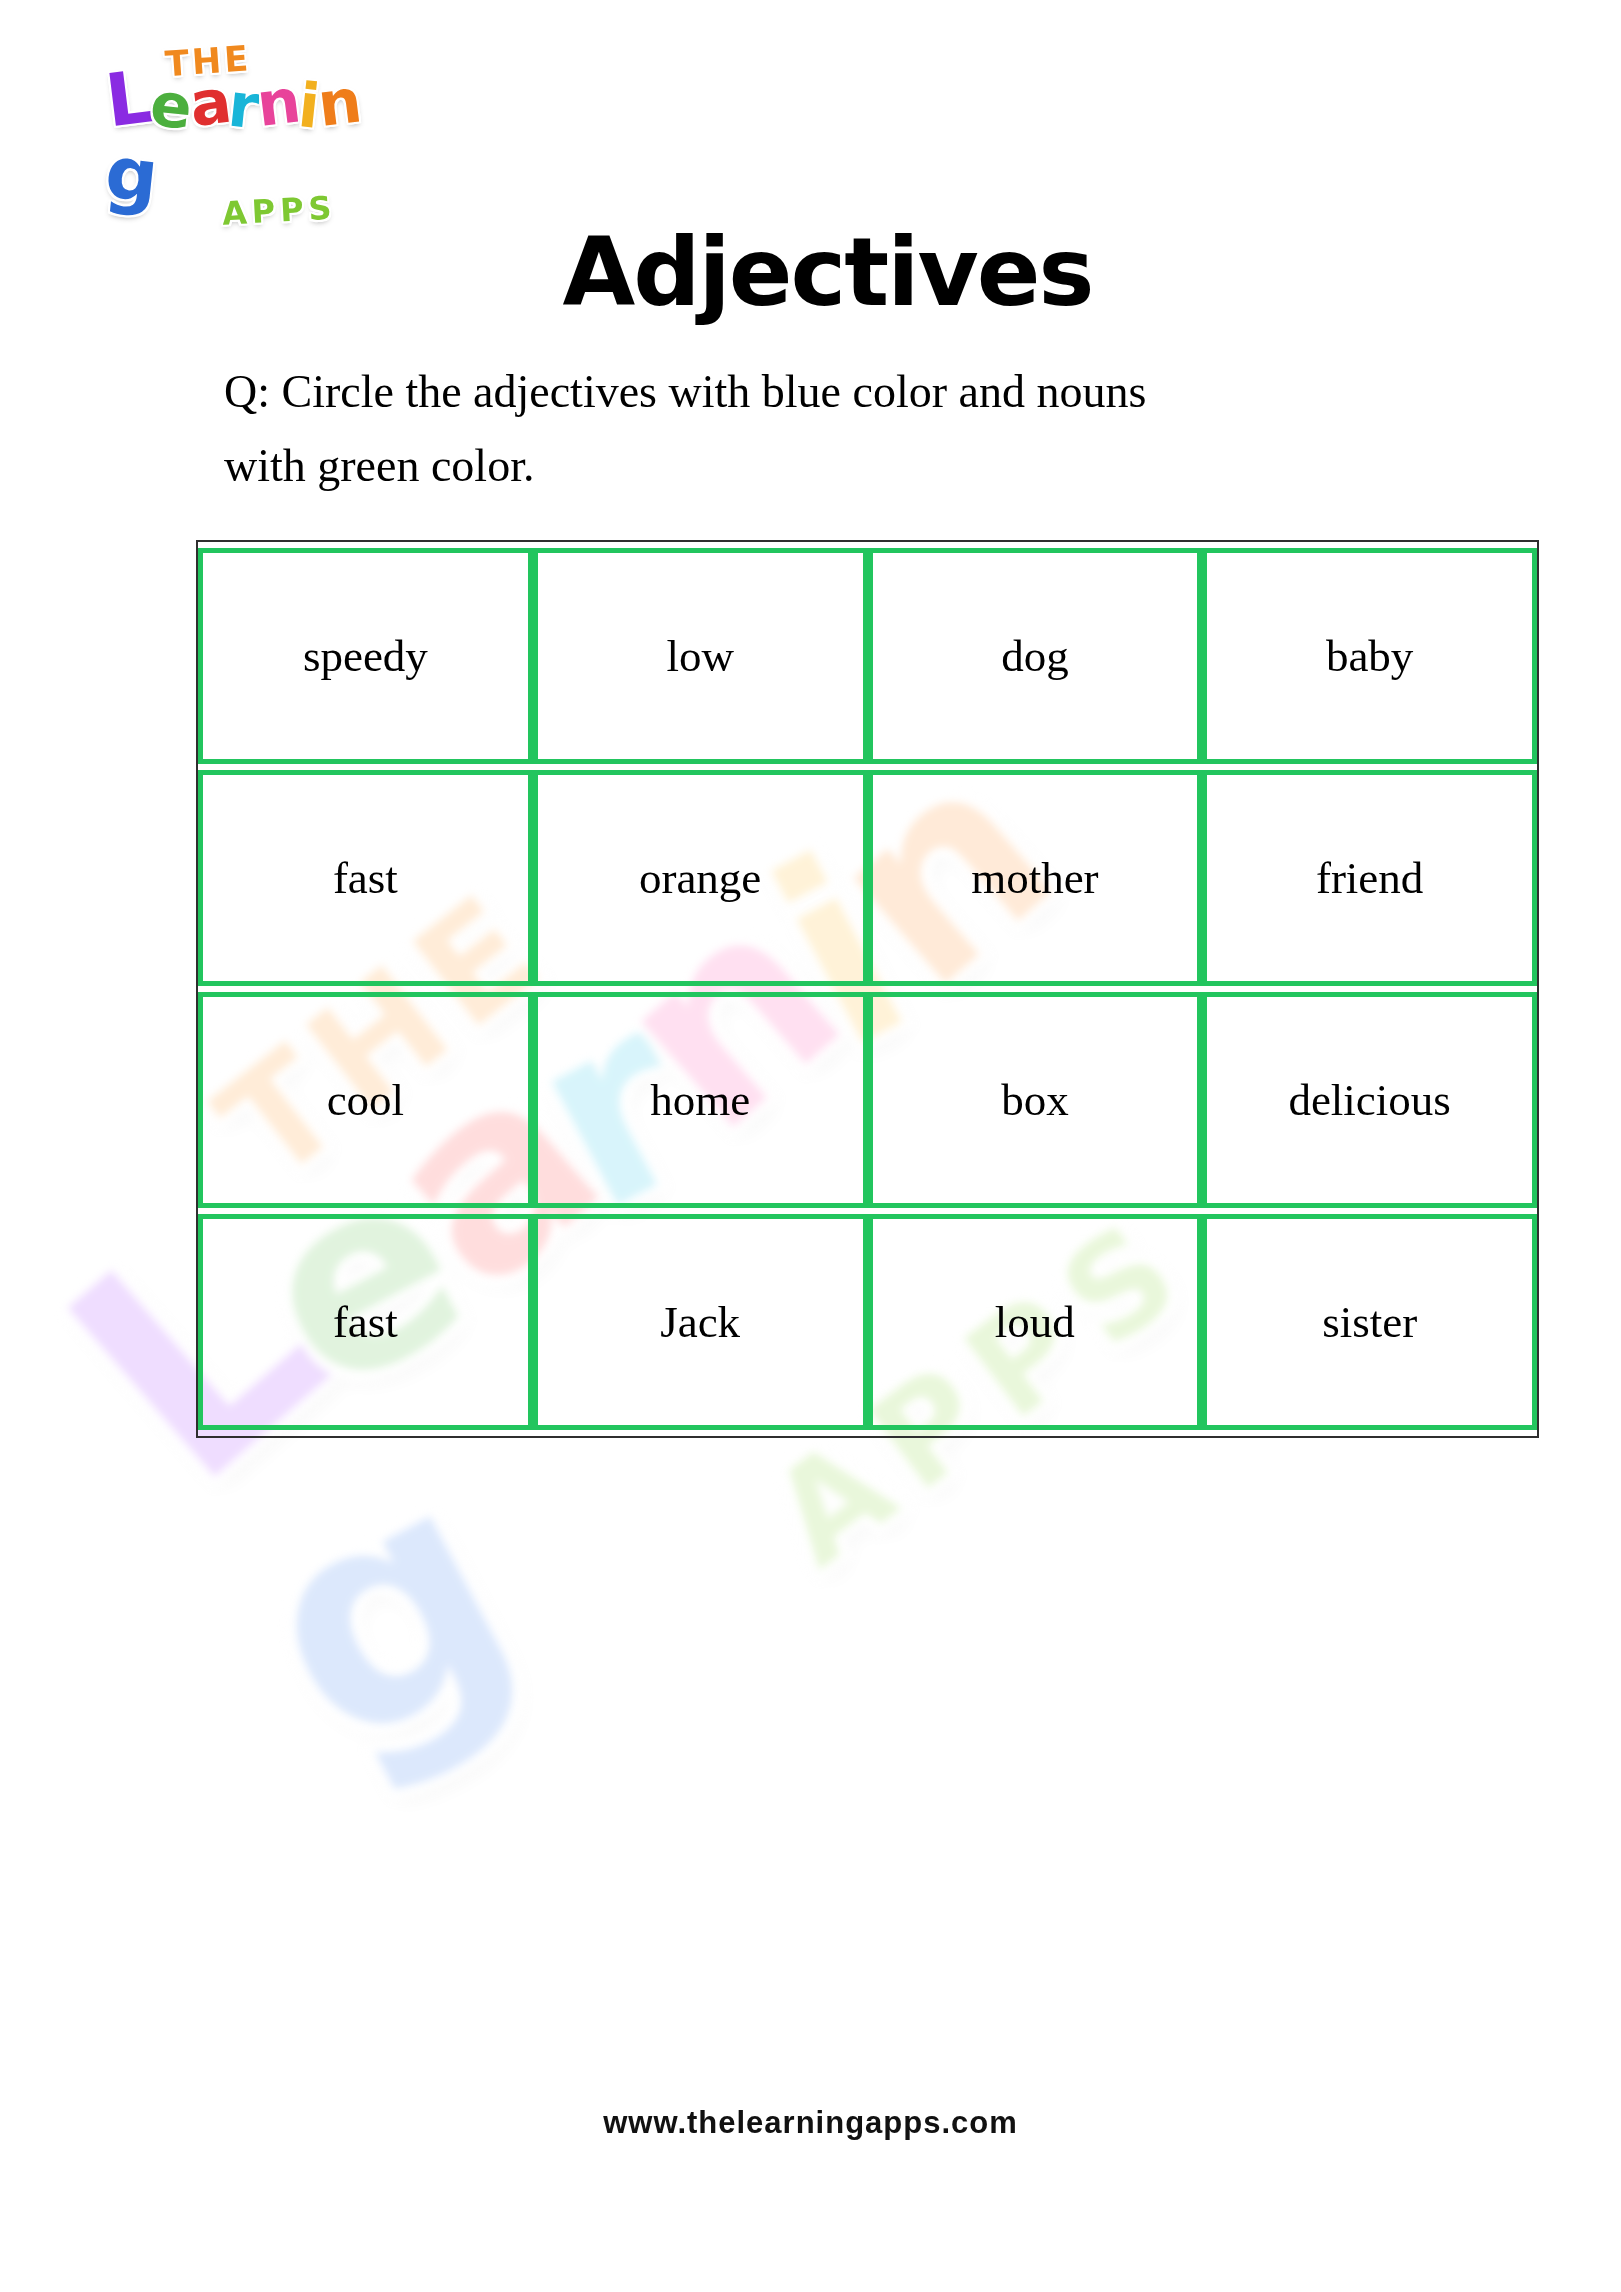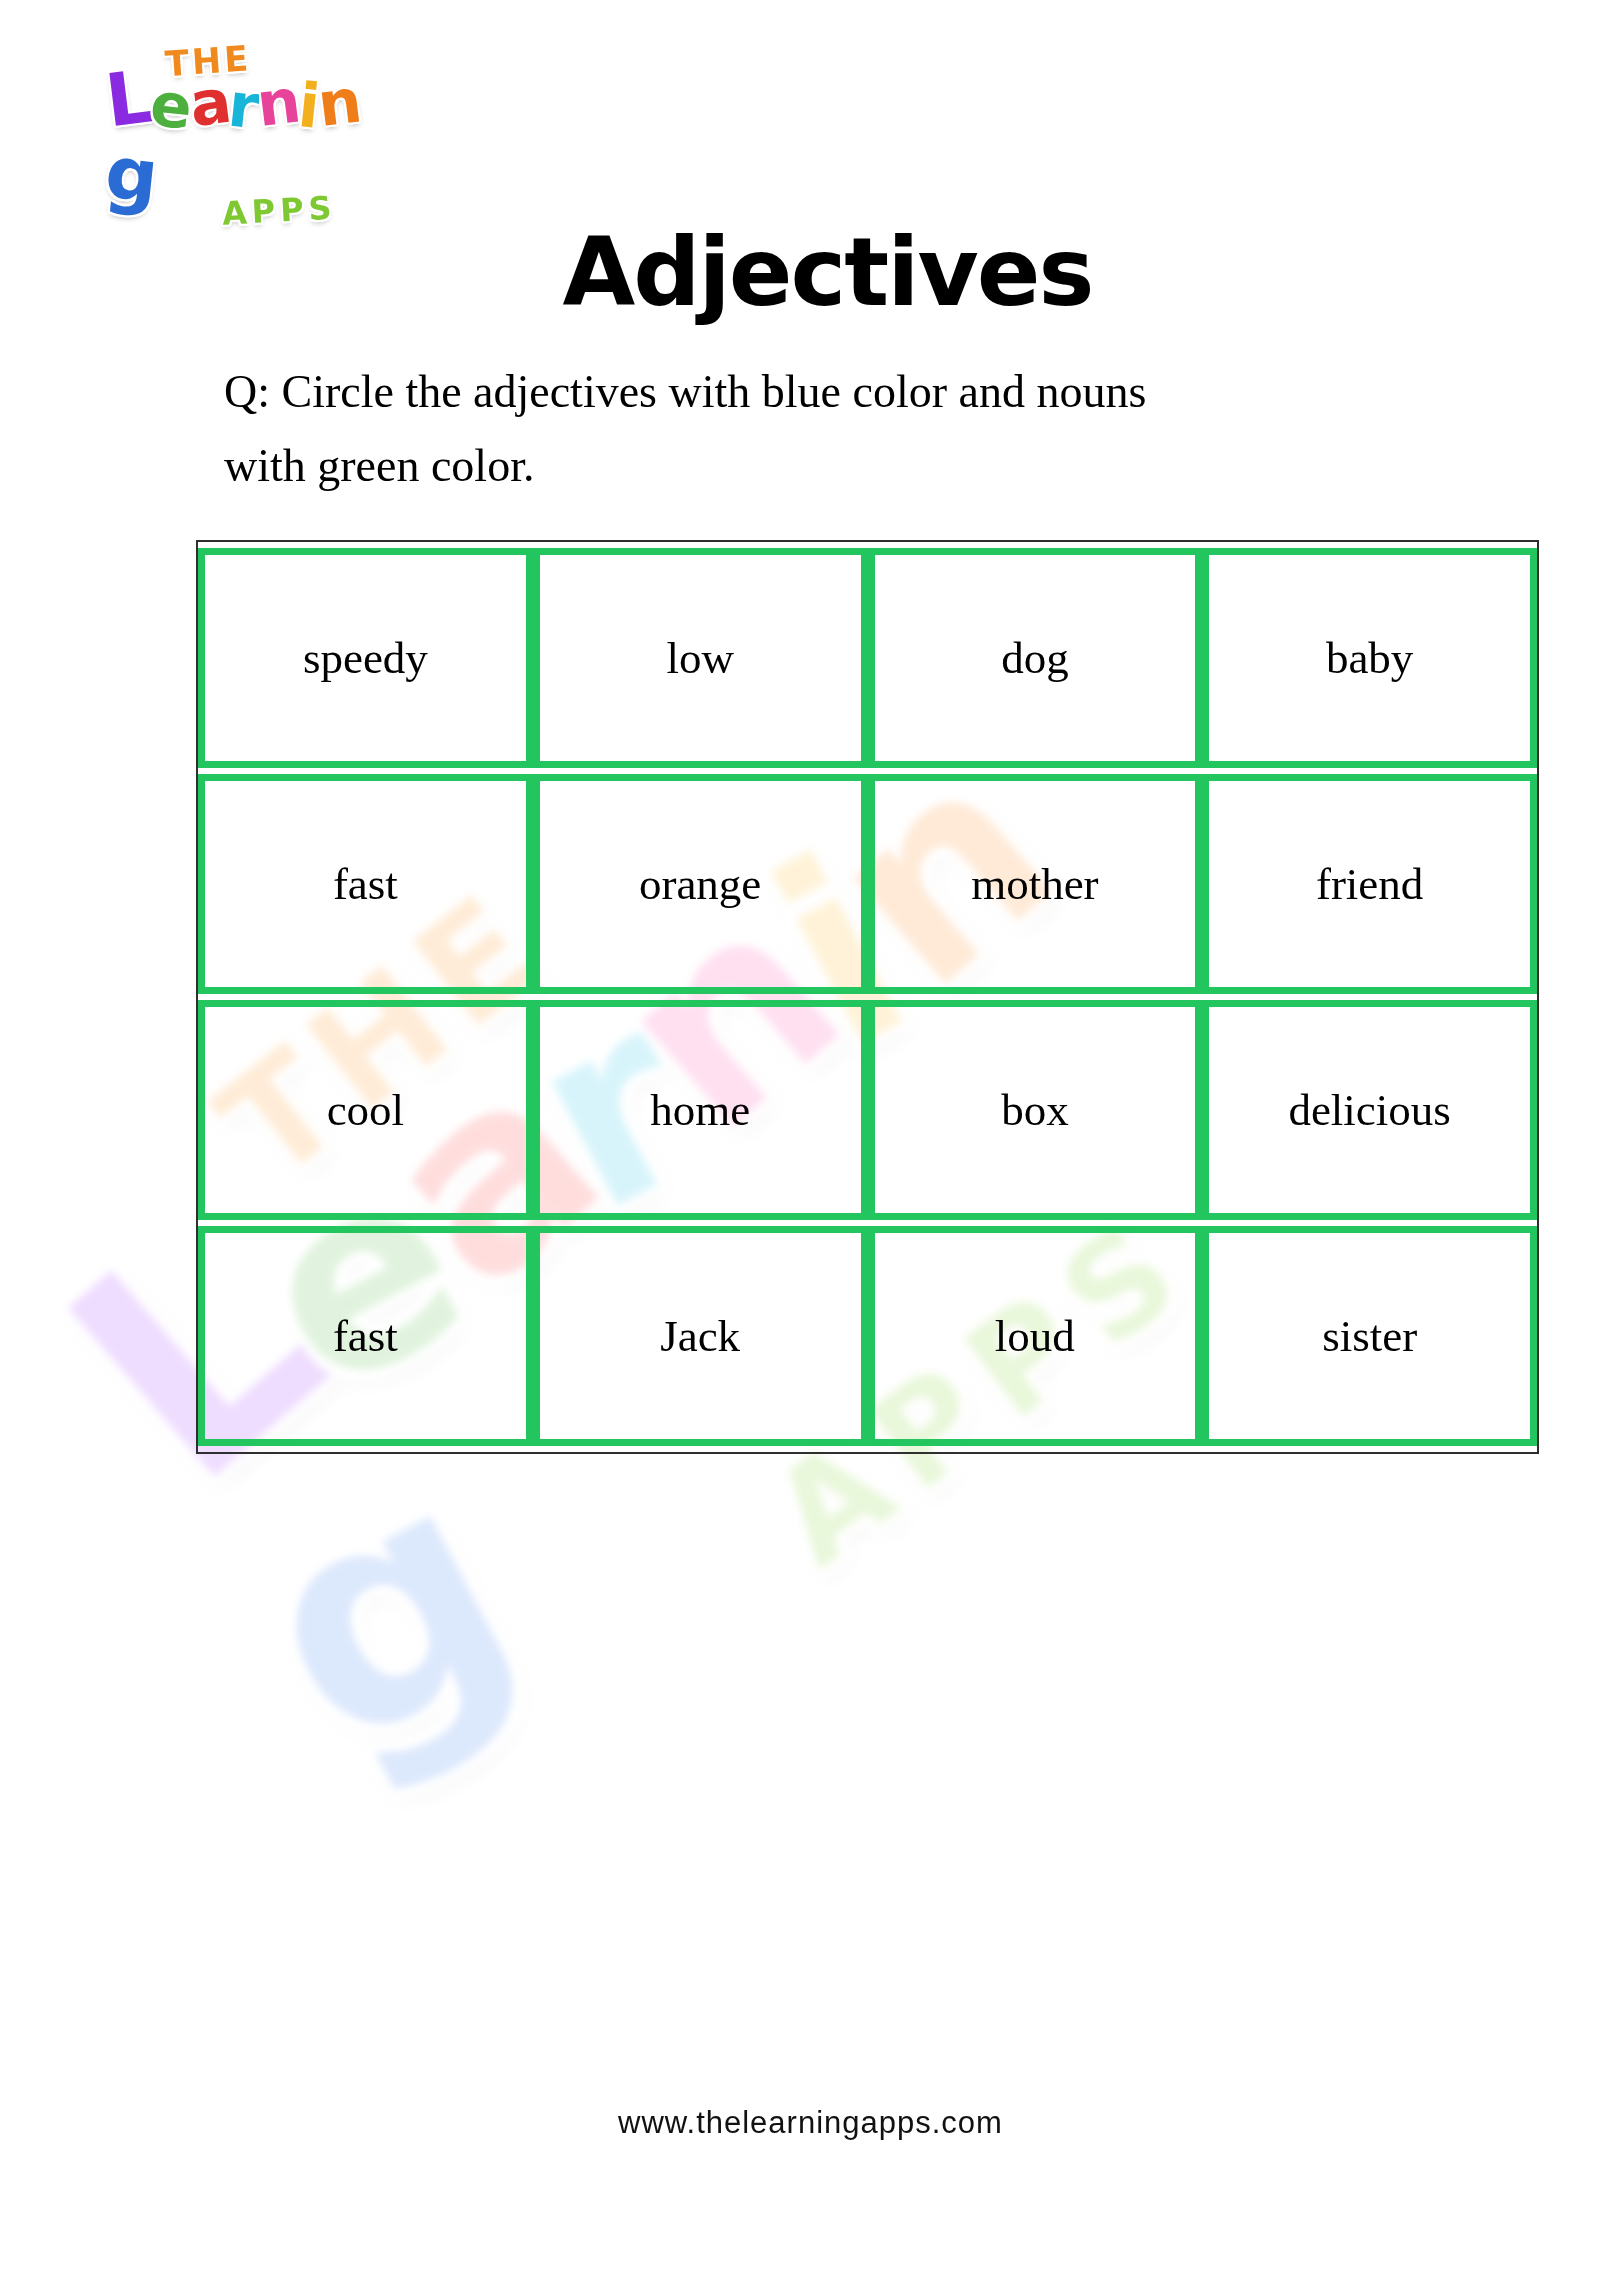--- a/index.html
+++ b/index.html
@@ -79,37 +79,37 @@
     position:absolute;
     left:196px;top:540px;
     width:1343px;
     table-layout:fixed;
     border-collapse:separate;
     border-spacing:0 6.9px;
     border:2.9px solid #2f2f2f;
     background:transparent;
   }
   table.word-table td{
-    border:7px solid #22c55e;
+    border:5px solid #22c55e;
     height:204px;
     text-align:center;
     vertical-align:middle;
     font-size:45px;
     color:#000;
     background:transparent;
     overflow:hidden;
   }
 
   
   .footer{
     position:absolute;
     left:0;top:2105px;width:1621px;
     text-align:center;
     font-family:"Liberation Sans", sans-serif;
-    font-weight:normal;
+    font-weight:bold;
     font-size:31px;
     letter-spacing:1px;
     color:#111;
   }
 </style>
 </head>
 <body>
 
 <div class="page">
 

